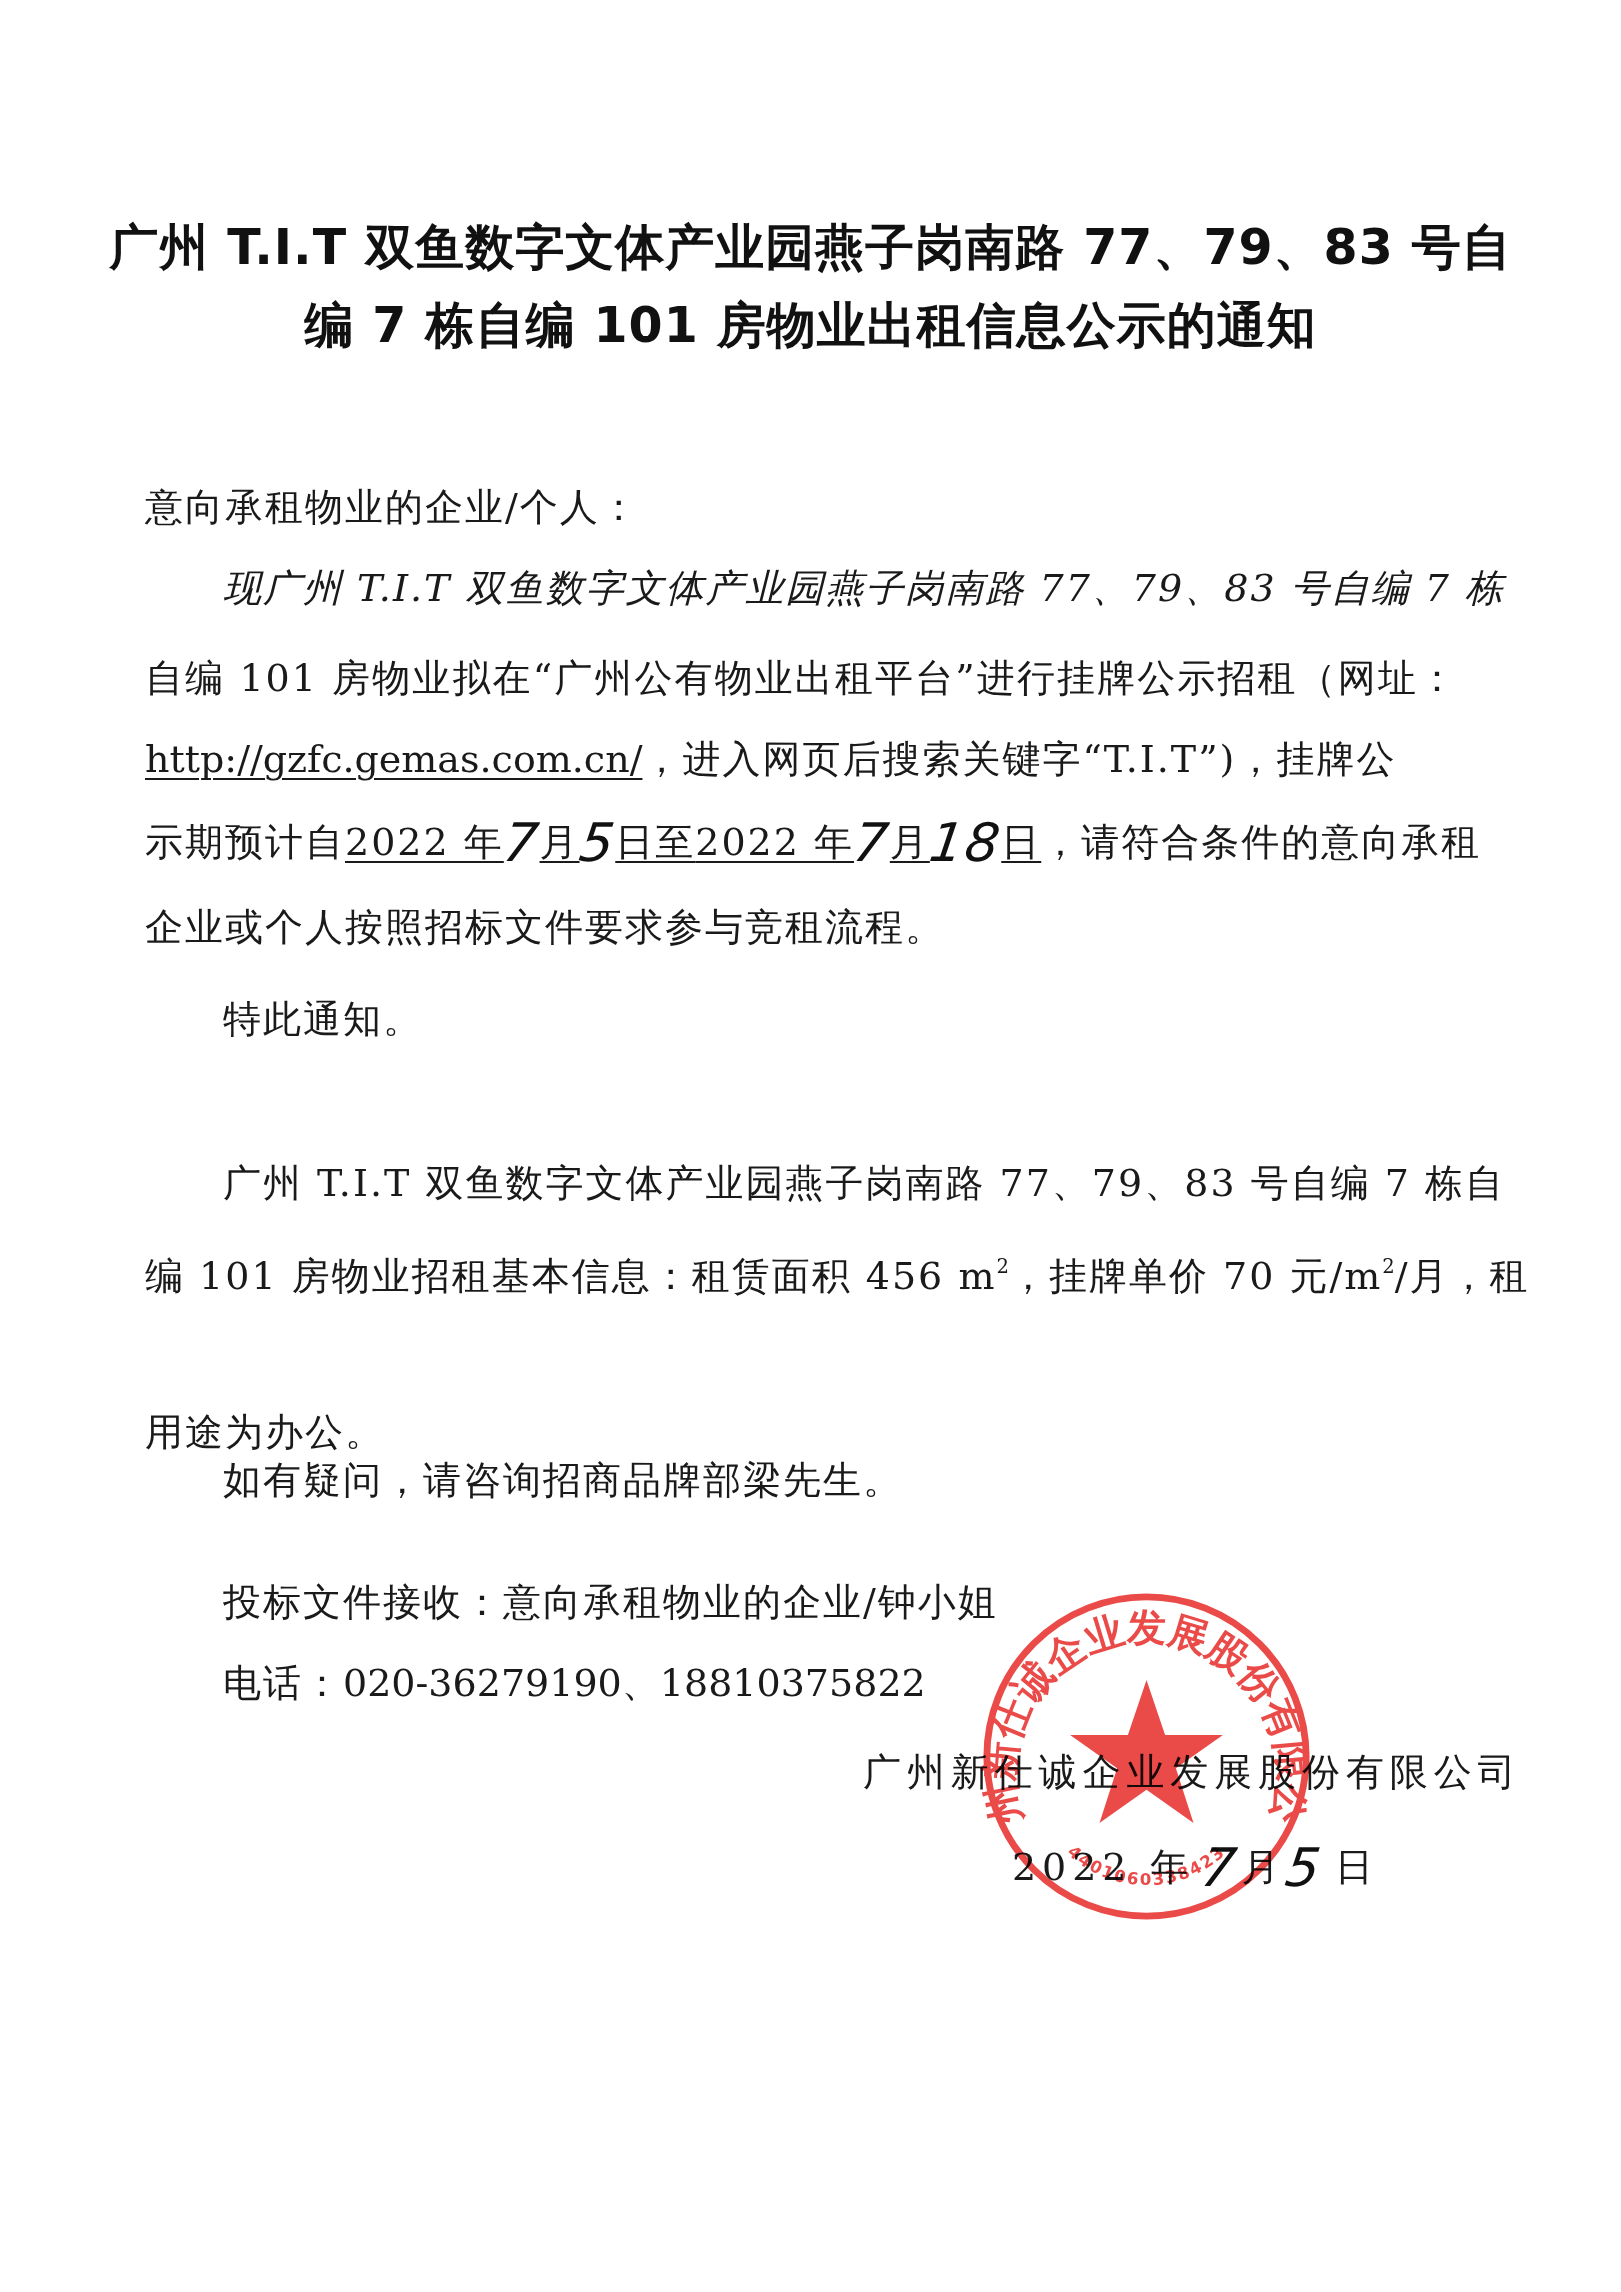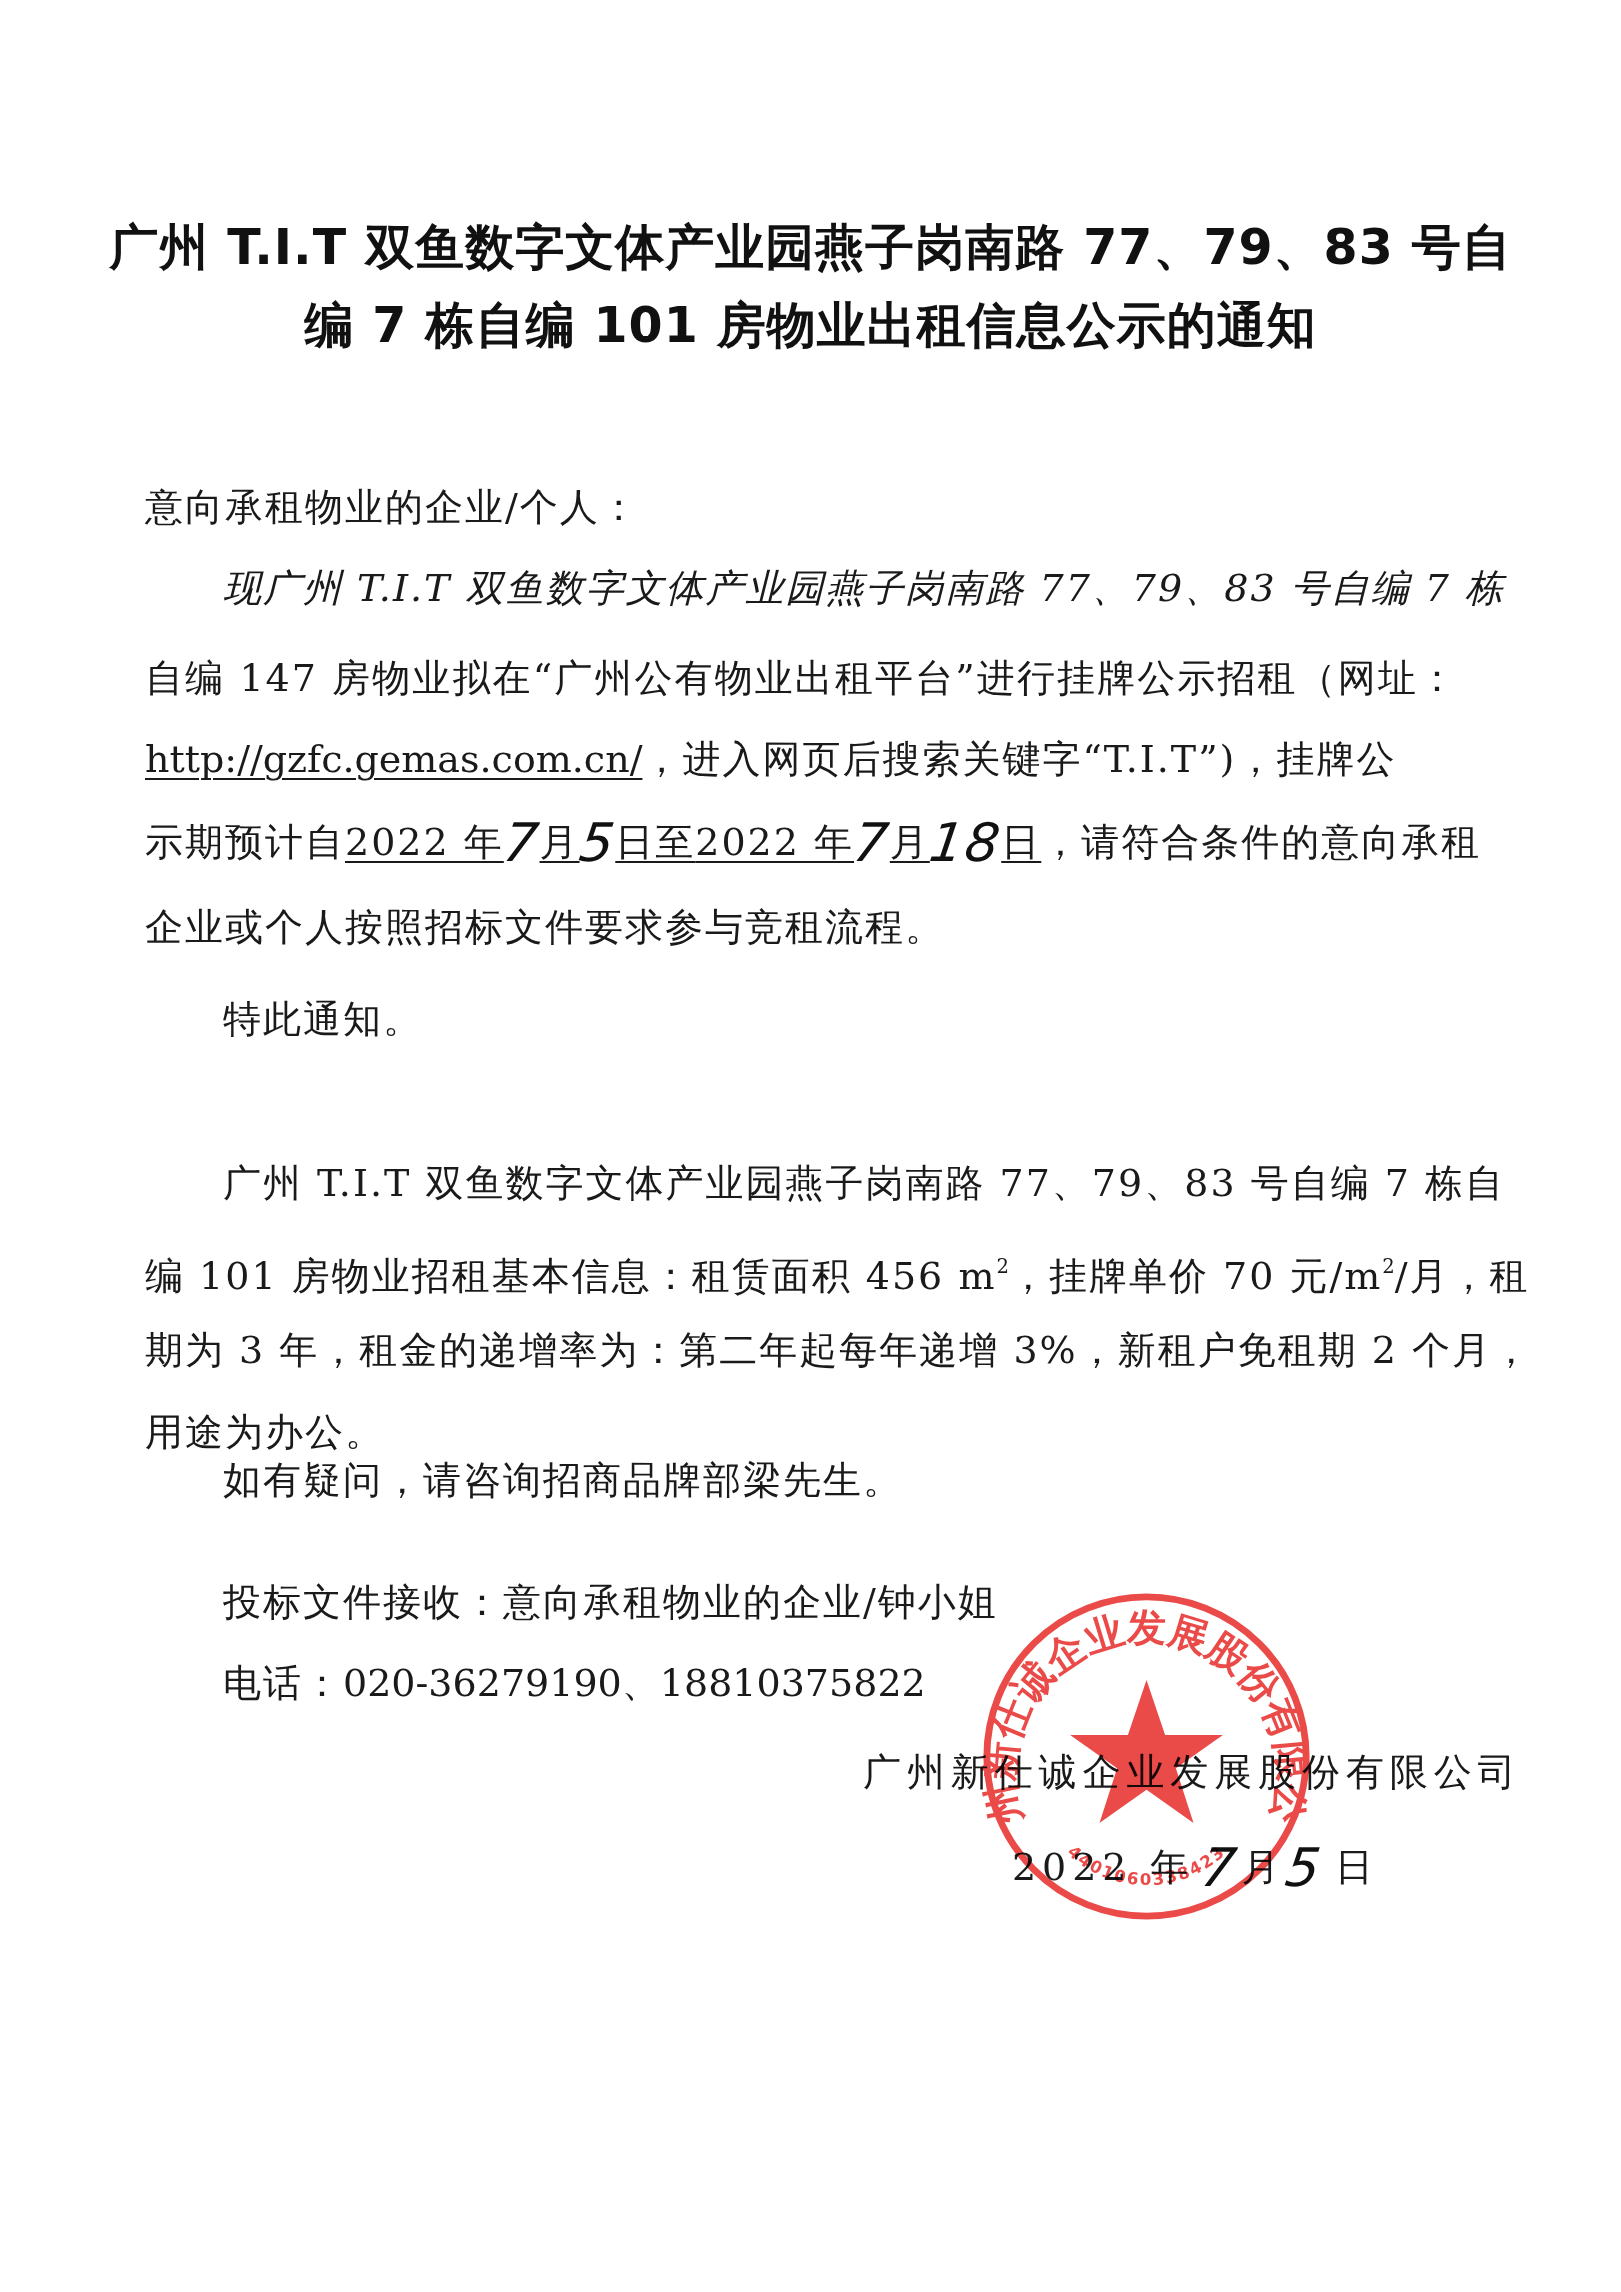--- a/index.html
+++ b/index.html
@@ -88,36 +88,35 @@
 <body>
 
 <div class="page">
 
   <div class="title" style="top:218px;">广州 T.I.T 双鱼数字文体产业园燕子岗南路 77、79、83 号自</div>
   <div class="title" style="top:296px;">编 7 栋自编 101 房物业出租信息公示的通知</div>
 
   <div class="line" style="left:145px; top:484px;">意向承租物业的企业/个人：</div>
 
   <div class="line justify" style="left:223px; top:565px; width:1235px;font-style:italic;">现广州 T.I.T 双鱼数字文体产业园燕子岗南路 77、79、83 号自编 7 栋</div>
-  <div class="line justify" style="left:145px; top:655px;">自编 147 房物业拟在“广州公有物业出租平台”进行挂牌公示招租（网址：</div>
+  <div class="line justify" style="left:145px; top:655px;">自编 101 房物业拟在“广州公有物业出租平台”进行挂牌公示招租（网址：</div>
   <div class="line" style="left:145px; top:736px;text-align:right;">
     <span class="u" style="letter-spacing:0px;">http://gzfc.gemas.com.cn/</span><span>，进入网页后搜索关键字“T.I.T”)，挂牌公</span>
   </div>
   <div class="line" style="left:145px; top:819px;">
     <span>示期预计自</span><span class="u"><span>2022 年</span><span class="hand">7</span><span>月</span><span class="hand">5</span><span>日至</span><span>2022 年</span><span class="hand">7</span><span>月</span><span class="hand">18</span><span>日</span></span><span>，请符合条件的意向承租</span>
   </div>
   <div class="line" style="left:145px; top:904px;">企业或个人按照招标文件要求参与竞租流程。</div>
 
   <div class="line" style="left:223px; top:996px;">特此通知。</div>
 
   <div class="line justify" style="left:223px; top:1160px; width:1235px;">广州 T.I.T 双鱼数字文体产业园燕子岗南路 77、79、83 号自编 7 栋自</div>
   <div class="line" style="left:145px; top:1243px;">
     <span>编 101 房物业招租基本信息：租赁面积 456 m</span><span class="sup">2</span><span>，挂牌单价 70 元/m</span><span class="sup">2</span><span>/月，租</span>
   </div>
-  <div class="line justify" style="left:145px; top:1327px;">期为 3 年，租金的递增率为：第二年起每年递增 3%，新租户免租期 2 个月，</div>
   <div class="line" style="left:145px; top:1409px;">用途为办公。</div>
 
   <div class="line" style="left:223px; top:1457px;">如有疑问，请咨询招商品牌部梁先生。</div>
   <div class="line" style="left:223px; top:1579px;">投标文件接收：意向承租物业的企业/钟小姐</div>
   <div class="line" style="left:223px; top:1660px;">
     <span>电话：</span><span style="letter-spacing:0px;">020-36279190、18810375822</span>
   </div>
 
   <div class="sig" style="left:863px; top:1749px;">广州新仕诚企业发展股份有限公司</div>
   <div class="sig" style="left:1012px; top:1844px;">

